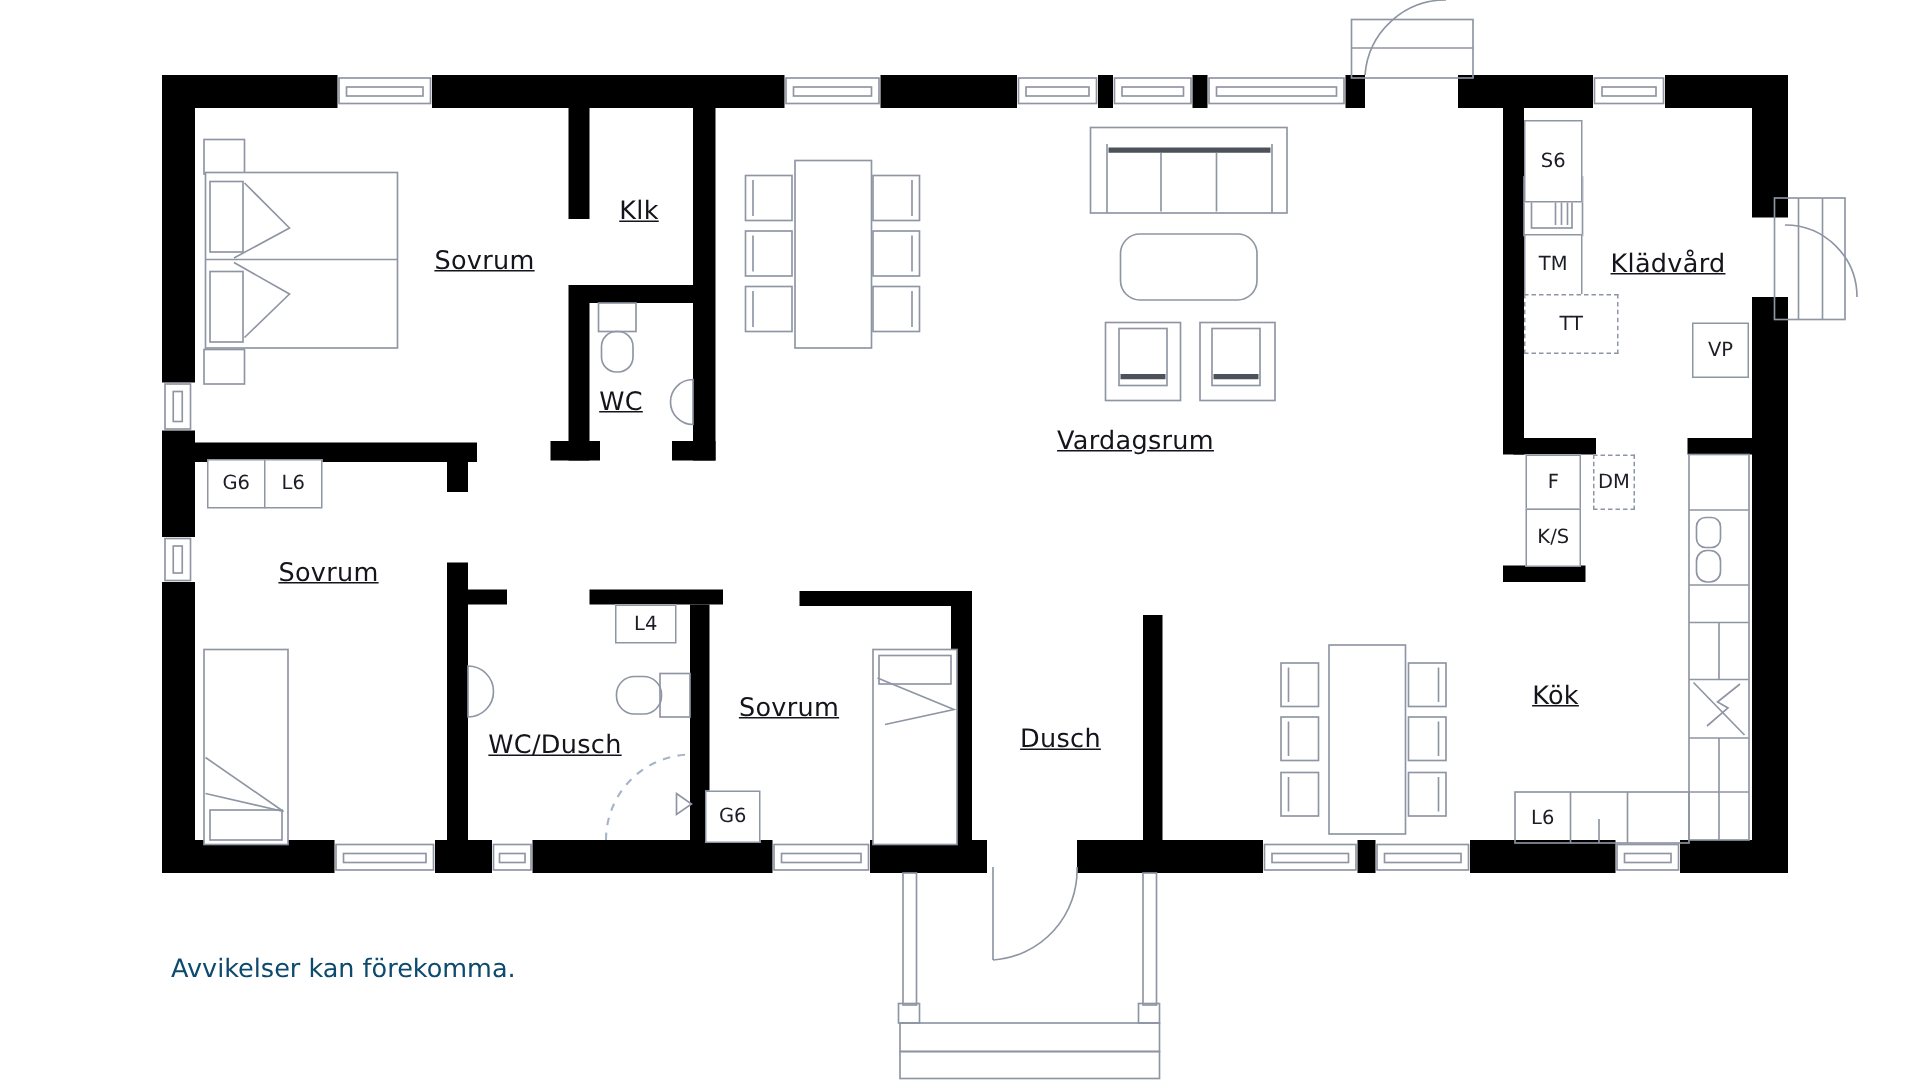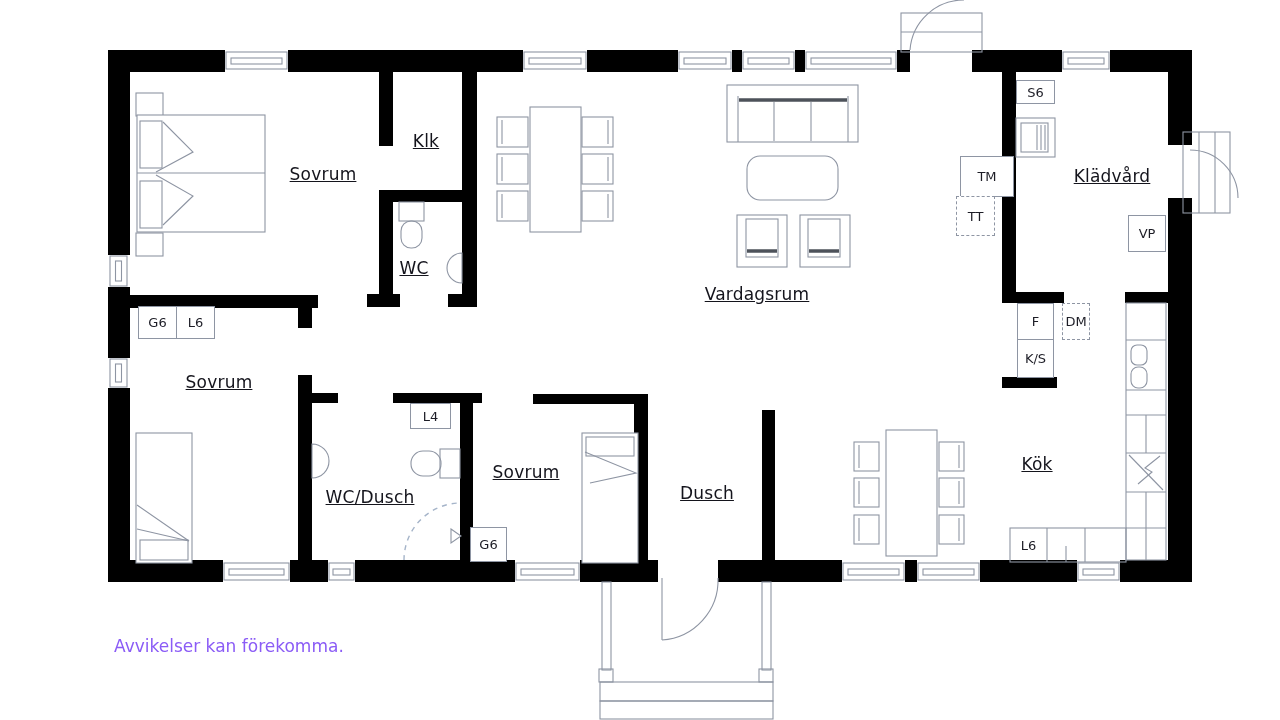--- a/index.html
+++ b/index.html
@@ -6,21 +6,21 @@
   .stage{position:relative;width:1280px;height:720px;background:#fff;overflow:hidden;
          font-family:"DejaVu Sans","Liberation Sans",sans-serif;}
   .stage svg{position:absolute;left:0;top:0;}
   .room-label{position:absolute;transform:translate(-50%,-50%);font-size:17px;
               color:#14141c;white-space:nowrap;letter-spacing:.2px;text-decoration:underline;}
   .cab{position:absolute;box-sizing:border-box;border:1px solid #8e95a3;background:#fff;
        display:flex;align-items:center;justify-content:center;
        font-size:13px;color:#1d1d26;}
   .cab.dashed{border-style:dashed;}
   .cab.noborder{border:none;background:transparent;}
-  .disclaimer{position:absolute;left:114px;top:636px;font-size:17px;color:#8b5cf6;}
+  .disclaimer{position:absolute;left:114px;top:636px;font-size:17px;color:#0c4a6e;}
   
   .w{fill:#000;stroke:none;}
   .o{fill:#fff;stroke:none;}
   .f{fill:none;stroke:#8e95a3;stroke-width:1.1;}
   .ff{fill:#fff;stroke:#8e95a3;stroke-width:1.1;}
   .dk{stroke:#4d525a;stroke-width:3.5;fill:none;}
   .dash{fill:none;stroke:#a5b4c9;stroke-width:1.4;stroke-dasharray:5 5;}
 </style>
 </head>
 <body>
@@ -278,23 +278,23 @@
   <div class="room-label" style="left:219px;top:382px">Sovrum</div>
   <div class="room-label" style="left:370px;top:497px">WC/Dusch</div>
   <div class="room-label" style="left:526px;top:472px">Sovrum</div>
   <div class="room-label" style="left:707px;top:493px">Dusch</div>
   <div class="room-label" style="left:1037px;top:464px">Kök</div>
 
   <div class="cab" style="left:138px;top:306px;width:39px;height:33px">G6</div>
   <div class="cab" style="left:176px;top:306px;width:39px;height:33px">L6</div>
   <div class="cab" style="left:410px;top:403px;width:41px;height:26px">L4</div>
   <div class="cab" style="left:470px;top:527px;width:37px;height:35px">G6</div>
-  <div class="cab" style="left:1016px;top:80px;width:39px;height:24px">S6</div>
-  <div class="cab" style="left:960px;top:156px;width:54px;height:41px">TM</div>
-  <div class="cab dashed" style="left:956px;top:196px;width:39px;height:40px">TT</div>
+  <div class="cab" style="left:1016px;top:80px;width:39px;height:55px">S6</div>
+  <div class="cab" style="left:1016px;top:156px;width:39px;height:41px">TM</div>
+  <div class="cab dashed" style="left:1016px;top:196px;width:63px;height:40px">TT</div>
   <div class="cab" style="left:1128px;top:215px;width:38px;height:37px">VP</div>
   <div class="cab" style="left:1017px;top:303px;width:37px;height:37px">F</div>
   <div class="cab" style="left:1017px;top:339px;width:37px;height:39px">K/S</div>
   <div class="cab dashed" style="left:1062px;top:303px;width:28px;height:37px">DM</div>
   <div class="cab noborder" style="left:1010px;top:528px;width:37px;height:34px">L6</div>
 
   <div class="disclaimer">Avvikelser kan förekomma.</div>
 
 </div>
 

